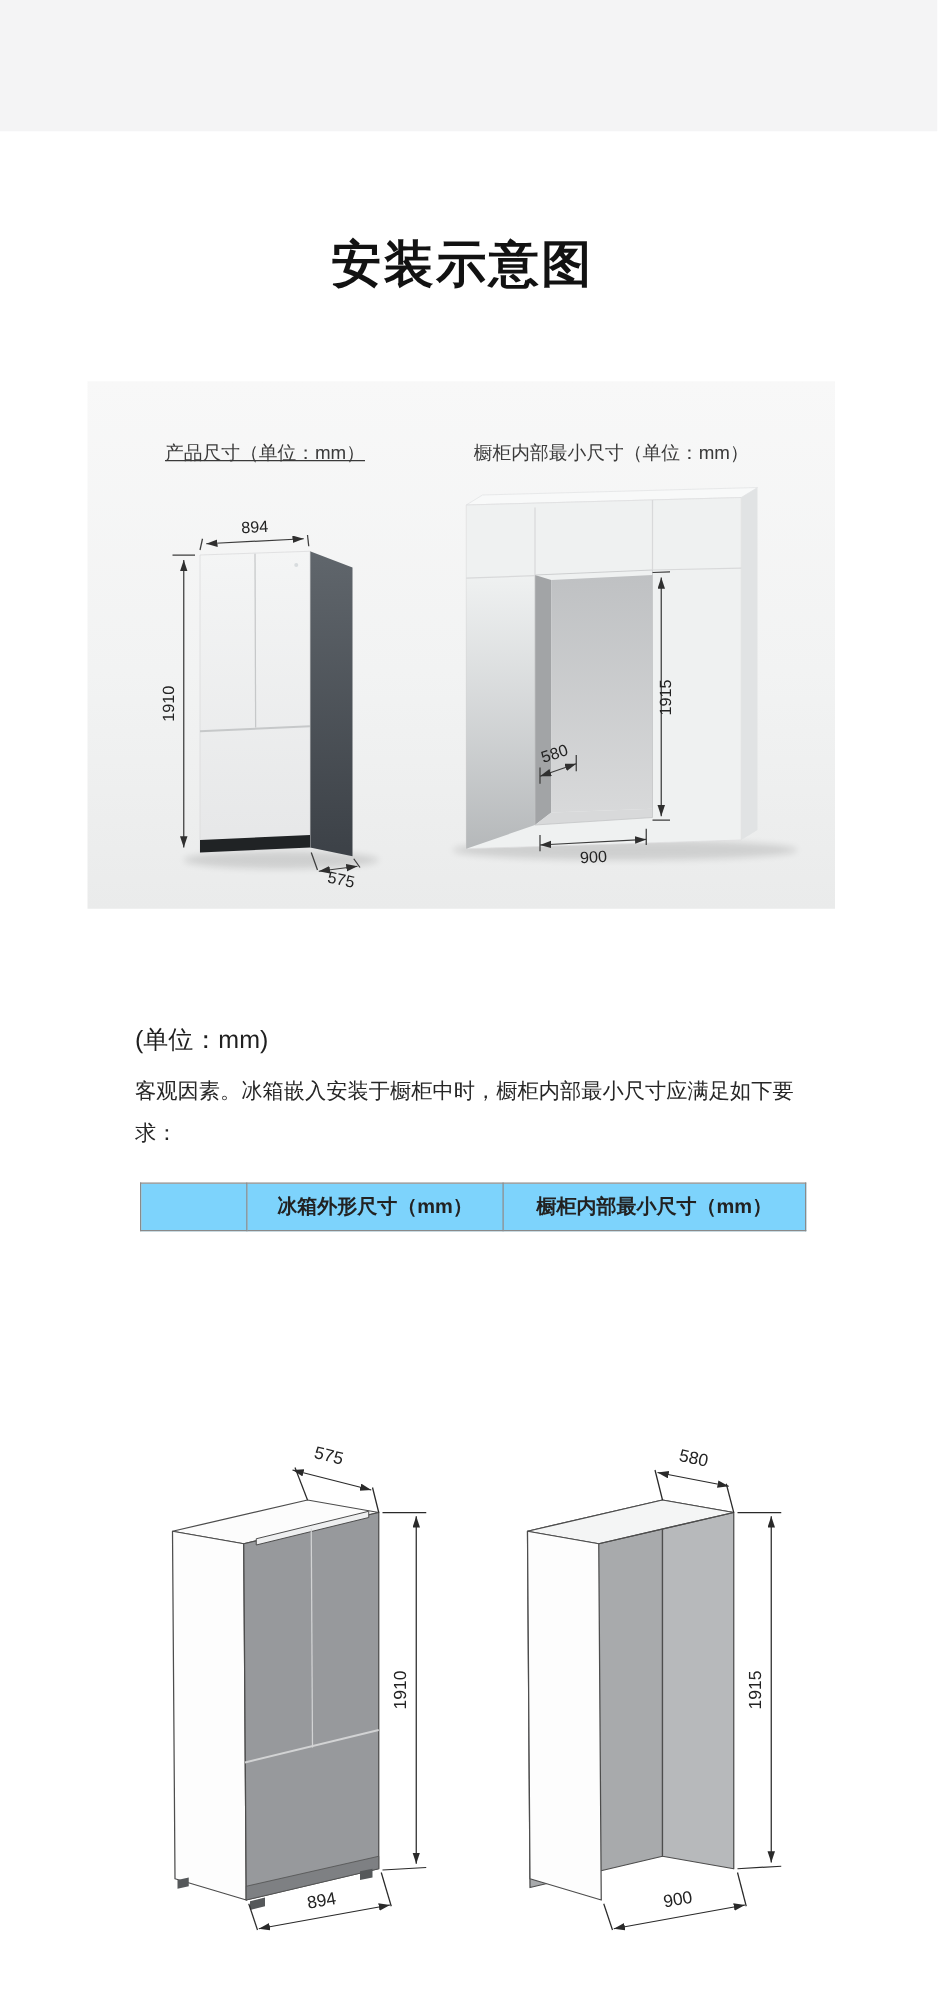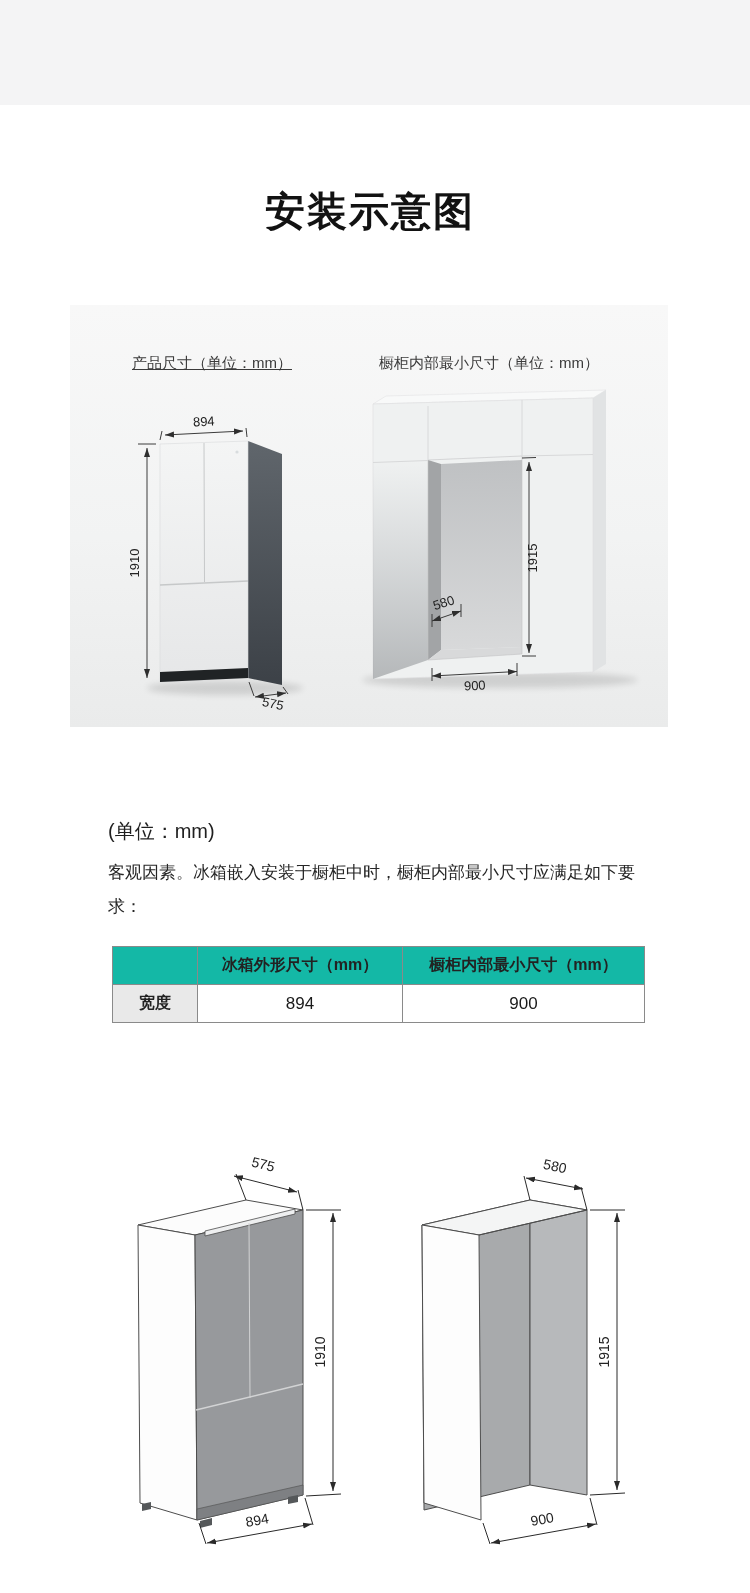--- a/index.html
+++ b/index.html
@@ -36,21 +36,21 @@
   }
   table.spec-table{
     position:absolute;left:112px;top:946px;width:532px;
     border-collapse:collapse;table-layout:fixed;
   }
   .spec-table th,.spec-table td{
     border:1px solid #8a8a8a;height:37px;text-align:center;vertical-align:middle;
     padding:0;
   }
   .spec-table thead th{
-    background:#14b8a6;font-size:16px;font-weight:700;color:#222222;
+    background:#7dd3fc;font-size:16px;font-weight:700;color:#222222;
   }
   .spec-table tbody th{
     background:#e9e9e9;font-size:16px;font-weight:700;color:#222222;
   }
   .spec-table tbody td{
     background:#ffffff;font-size:17px;font-weight:400;color:#1a1a1a;
   }
   .bottom-diagrams{position:absolute;left:0;top:1140px;}
   .dim-text{font-family:"Liberation Sans","DejaVu Sans",sans-serif;fill:#232323;}
 </style>
@@ -165,25 +165,20 @@
         <col style="width:242px">
       </colgroup>
     <thead>
       <tr>
         <th></th>
         <th>冰箱外形尺寸（mm）</th>
         <th>橱柜内部最小尺寸（mm）</th>
       </tr>
     </thead>
     <tbody>
-      <tr>
-        <th>宽度</th>
-        <td>894</td>
-        <td>900</td>
-      </tr>
     </tbody>
   </table>
 
   <svg class="bottom-diagrams" width="750" height="430" viewBox="0 0 750 430">
     <defs>
       <marker id="ah2" markerUnits="userSpaceOnUse" markerWidth="10" markerHeight="8" refX="9" refY="3" orient="auto-start-reverse">
         <path d="M0,0 L9,3 L0,6 Z" fill="#2a2a2a"></path>
       </marker>
     </defs>
 

